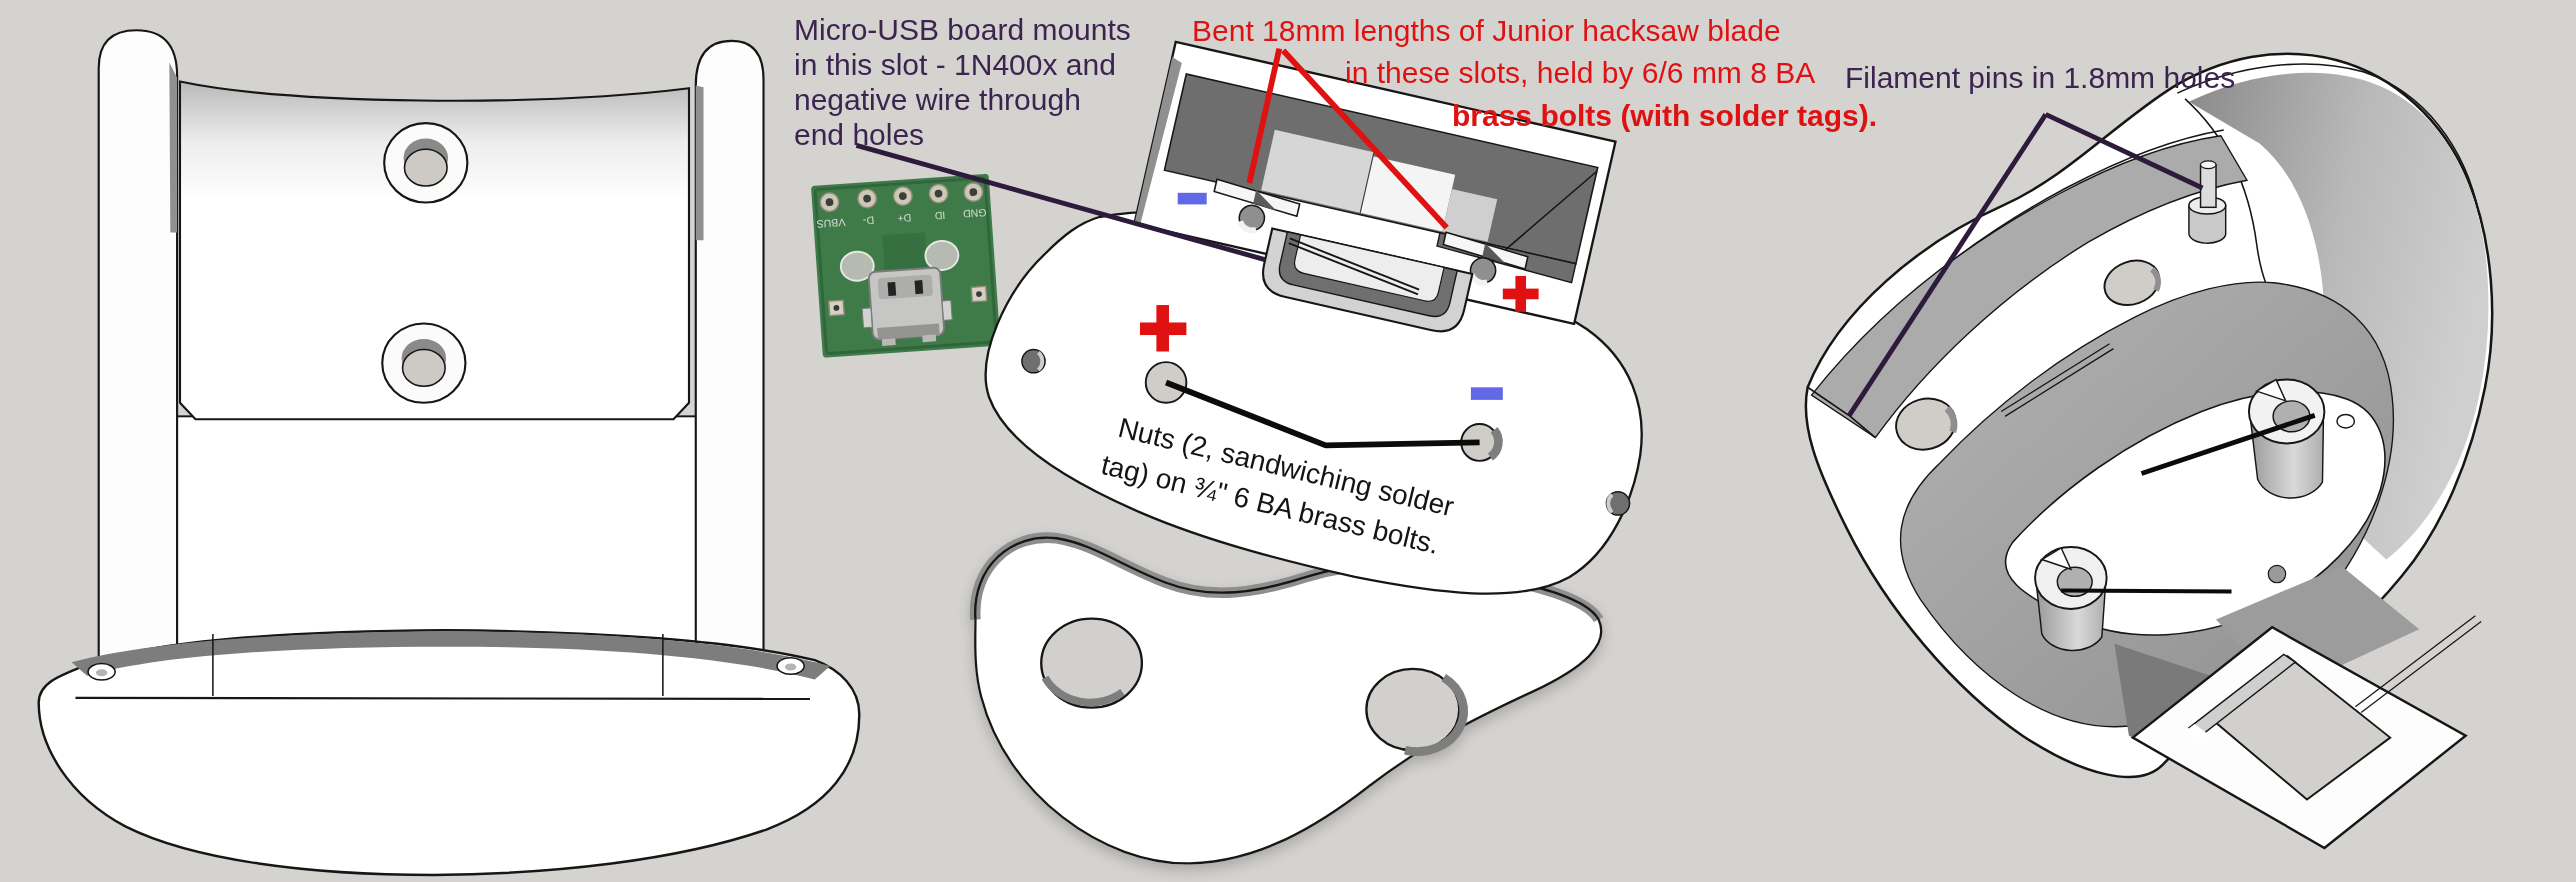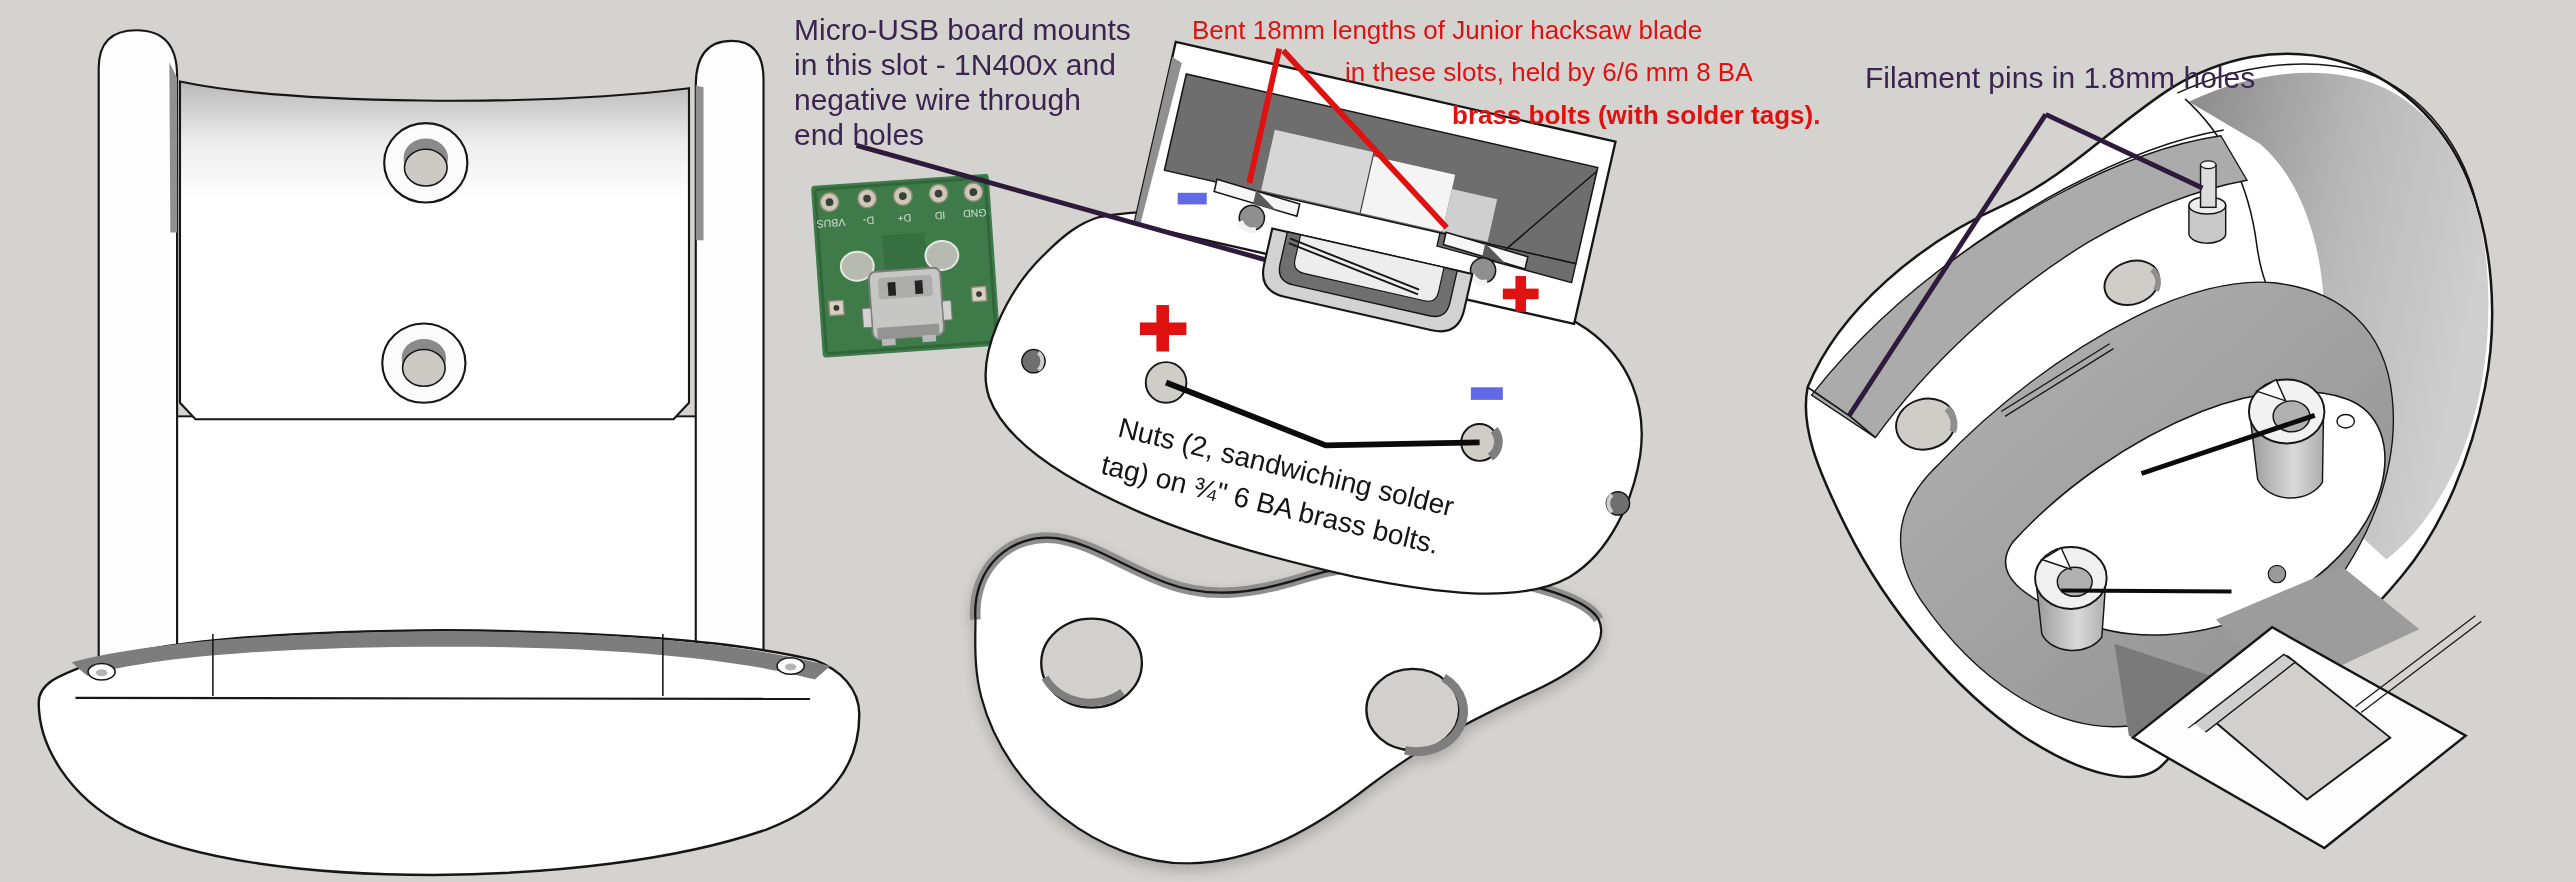--- a/index.html
+++ b/index.html
@@ -5,21 +5,21 @@
   html,body{margin:0;padding:0;}
   body{
     width:2576px;height:883px;position:relative;overflow:hidden;
     background:#d5d3d0;
     font-family:"Liberation Sans", sans-serif;
   }
   #stage{position:absolute;inset:0;width:2576px;height:883px;}
   svg{position:absolute;left:0;top:0;}
   .note{position:absolute;white-space:pre-line;z-index:5;}
   .note-purple{color:#3b2450;font-size:30px;line-height:35px;}
-  .note-red{color:#e01111;font-size:26px;line-height:37px;white-space:nowrap;}
+  .note-red{color:#e01111;font-size:30px;line-height:37px;white-space:nowrap;}
   .note-black{color:#141414;font-size:28px;line-height:36px;}
   .nuts{transform:rotate(13.5deg);transform-origin:left top;}
   .outline{stroke:#161616;fill:none;}
 </style>
 </head>
 <body>
 
 <div id="stage">
 
 <svg width="2576" height="883" viewBox="0 0 2662 912">
@@ -317,21 +317,21 @@
 in this slot - 1N400x and
 negative wire through
 end holes</div>
 
 <div>
   <div class="note note-red" style="left:1192px;top:11.6px;">Bent 18mm lengths of Junior hacksaw blade</div>
   <div class="note note-red" style="left:1345px;top:54px;">in these slots, held by 6/6 mm  8 BA</div>
   <div class="note note-red" style="left:1452px;top:97px;font-weight:bold;">brass bolts (with solder tags).</div>
 </div>
 
-<div class="note note-purple" style="left:1845px;top:60px;white-space:nowrap;margin-left:20px;">Filament pins in 1.8mm holes</div>
+<div class="note note-purple" style="left:1845px;top:60px;white-space:nowrap;">Filament pins in 1.8mm holes</div>
 
 
 <div>
   <div class="note note-black nuts" style="left:1123px;top:410px;">Nuts (2, sandwiching solder</div>
   <div class="note note-black nuts" style="left:1106px;top:447px;">tag) on ¾" 6 BA brass bolts.</div>
 </div>
 
 </div>
 
 

